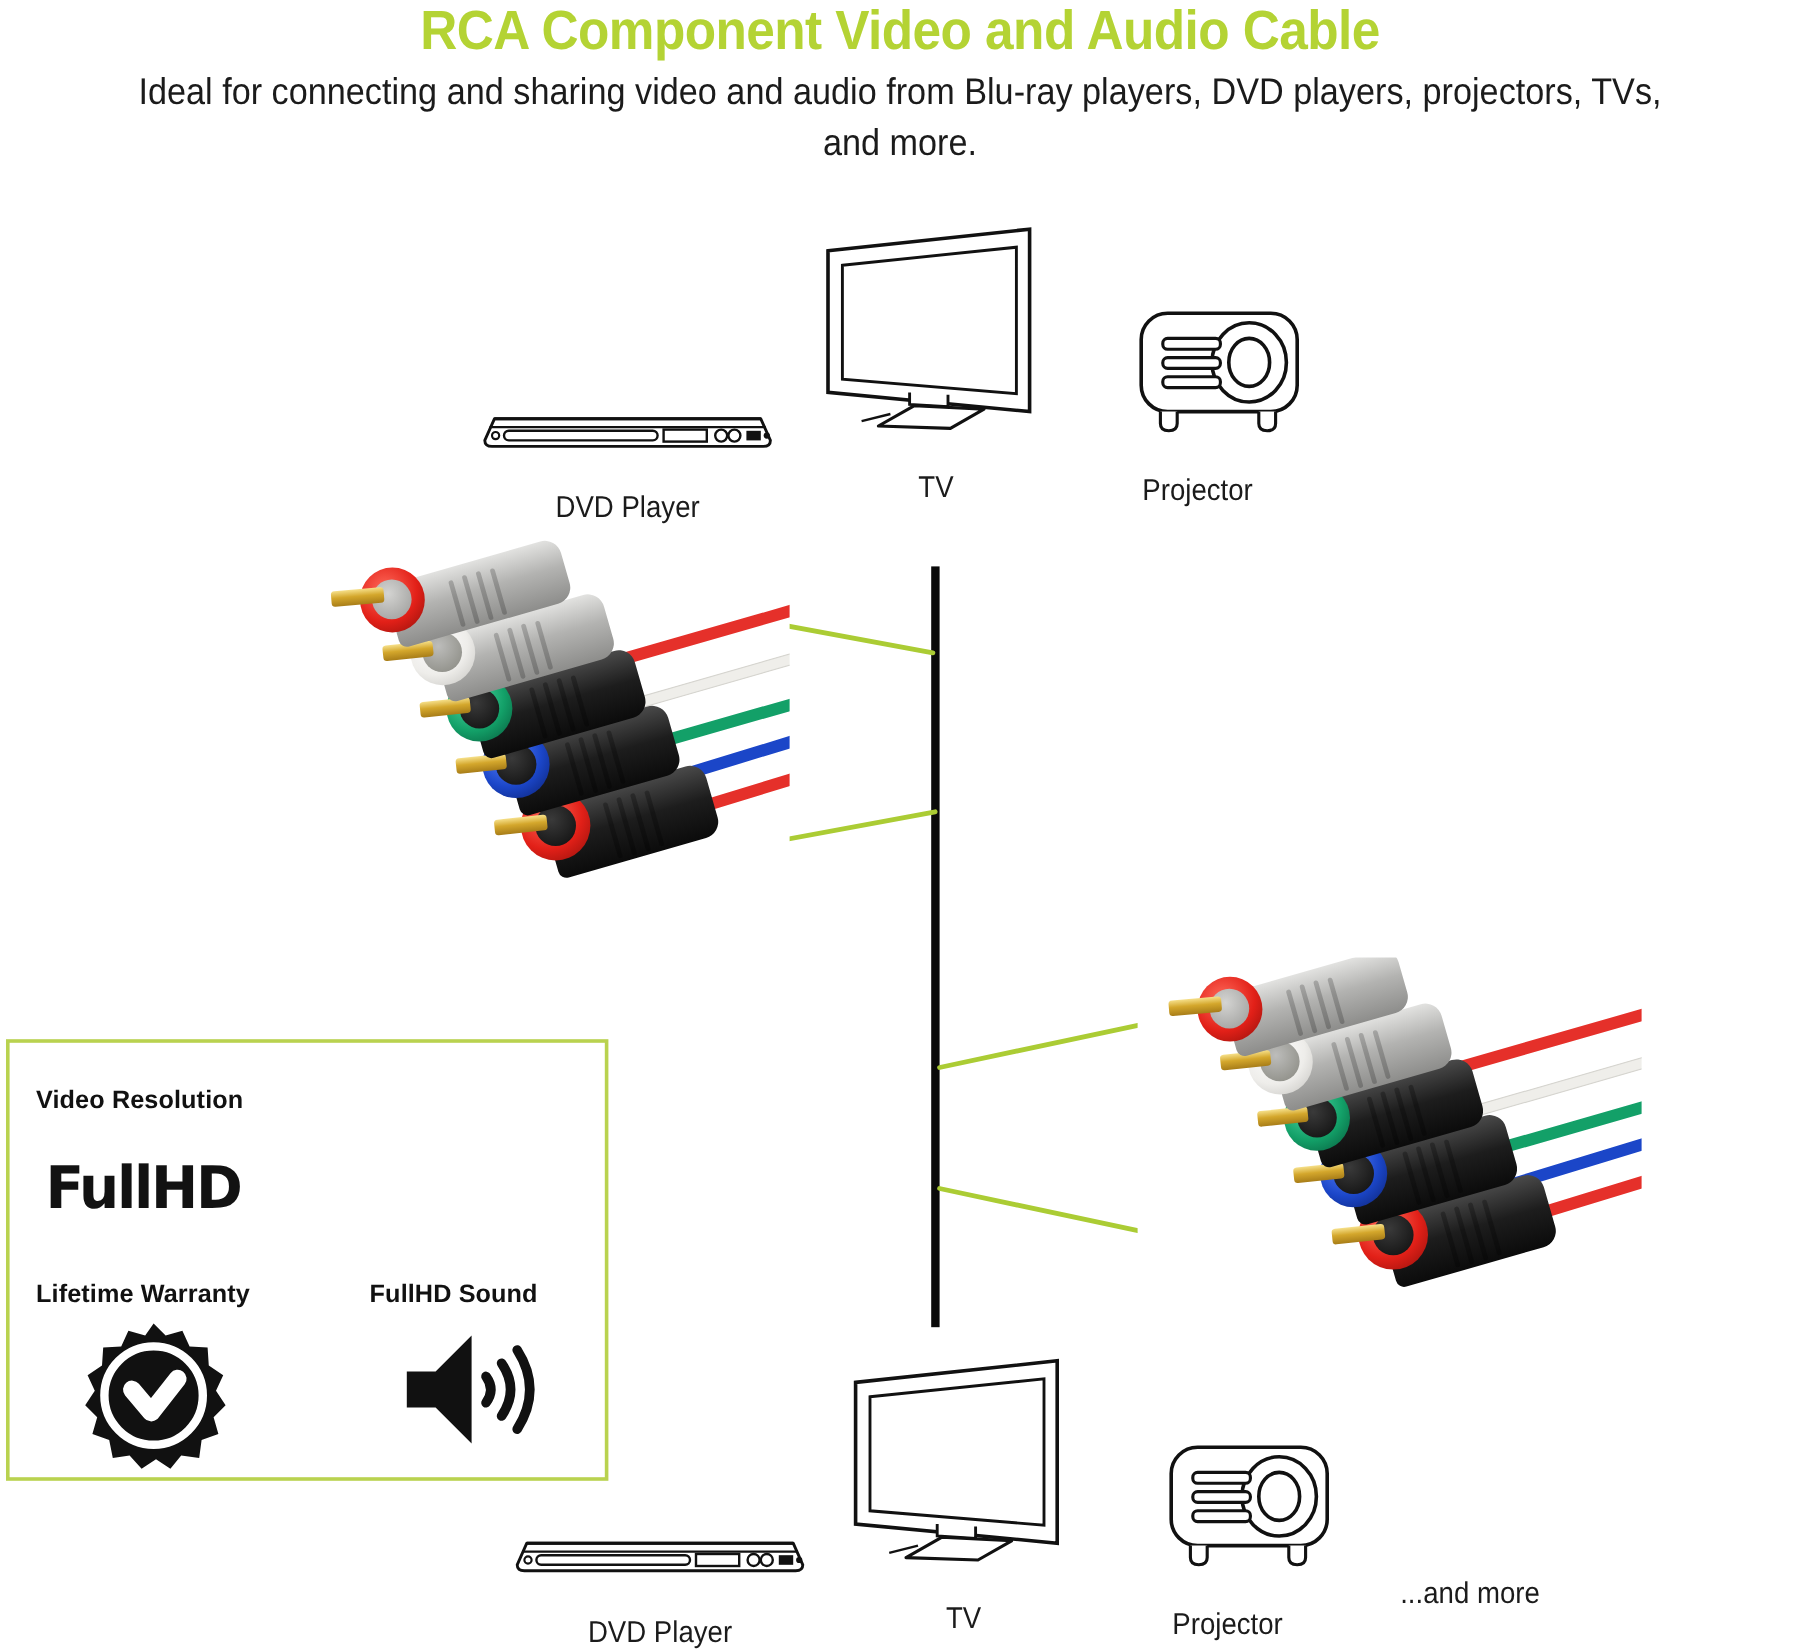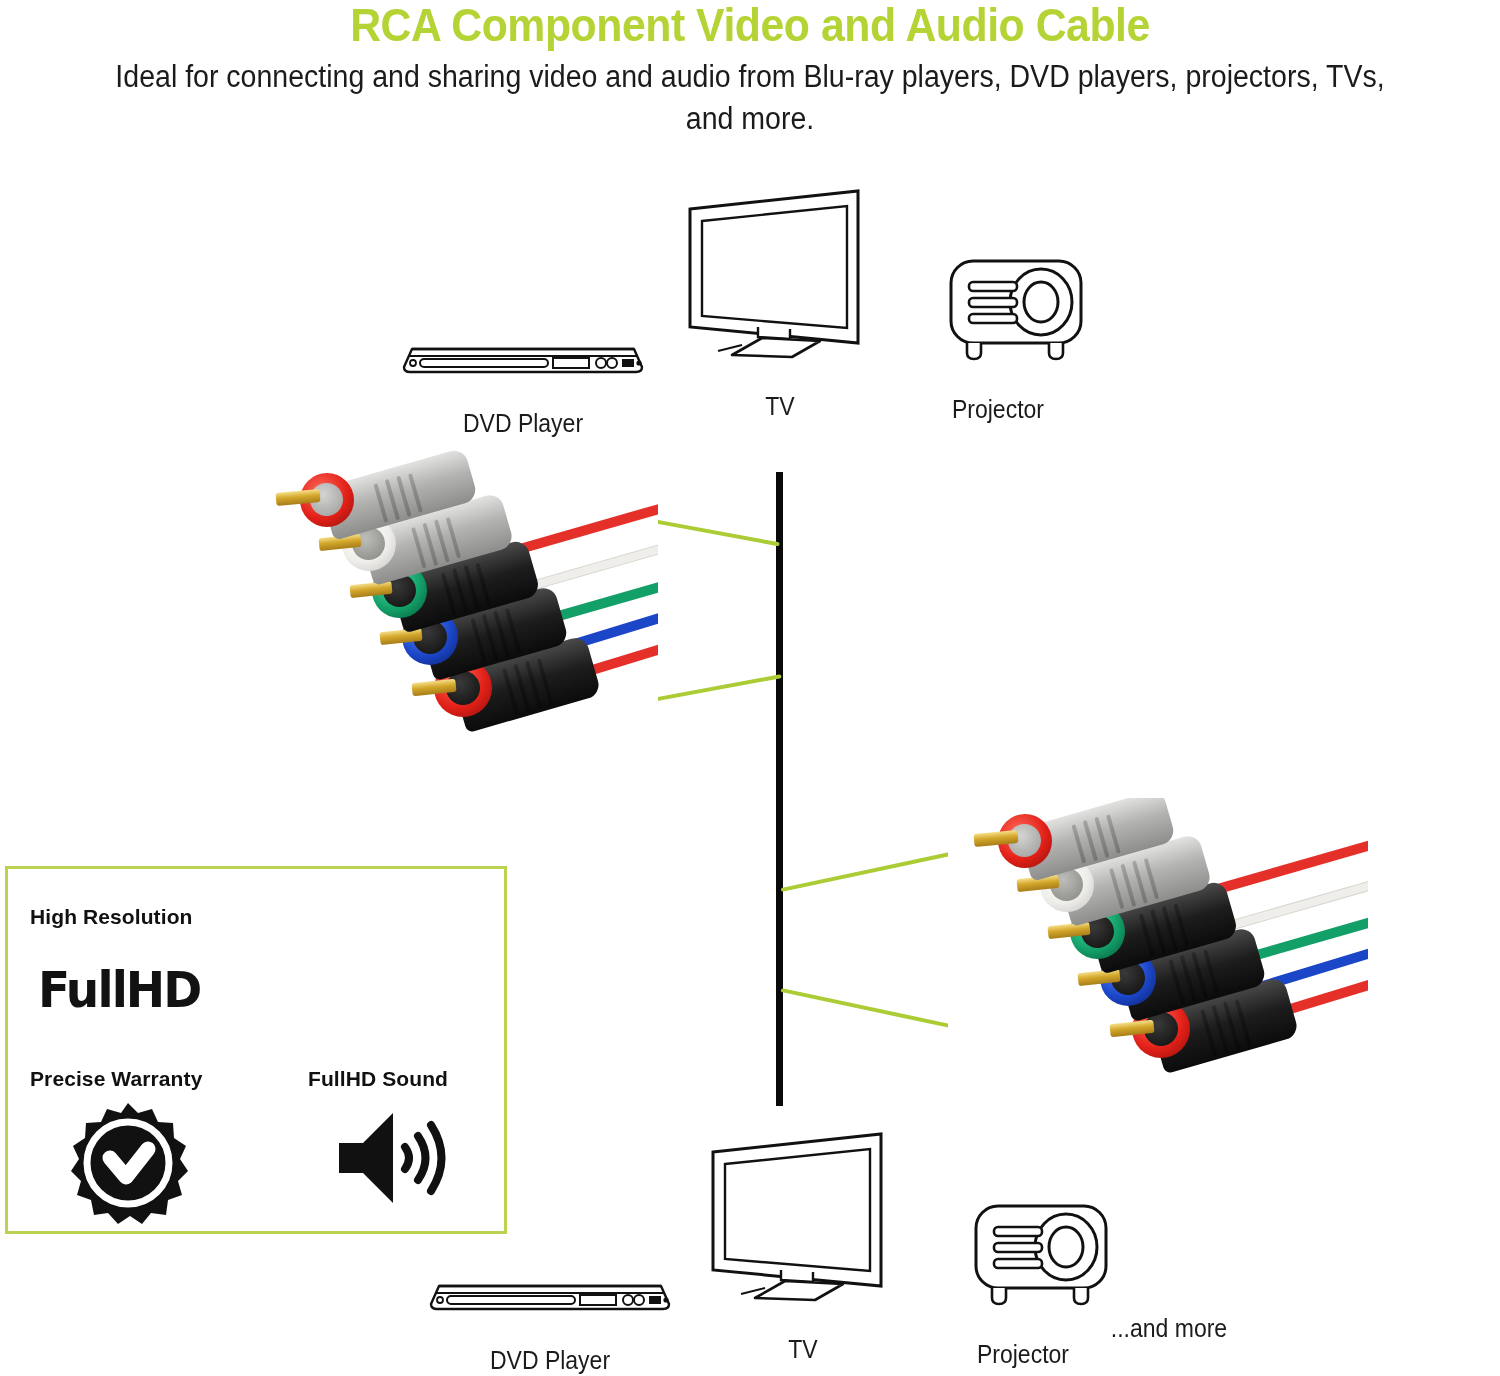--- a/index.html
+++ b/index.html
@@ -266,25 +266,25 @@
       <div class="grip" style="left:40px;top:6px;width:4px;height:40px;background:rgba(0,0,0,0.2);"></div>
     </div>
     <div class="ring" style="left:26px;top:16px;width:54px;height:54px;background:radial-gradient(circle at 38% 34%,#ff6a5a 0%,#e22018 55%,#8e0f0a 100%);"></div>
     <div class="ring" style="left:36px;top:26px;width:33px;height:33px;background:radial-gradient(circle at 40% 35%,#d4d4d2,#9a9a98);"></div>
     <div class="pin" style="left:2px;top:34px;width:44px;height:13px;transform:rotate(-5deg);"></div>
   </div>
 </div>
 
 <div id="feature-box" class="abs" style="left:5px;top:866px;width:502px;height:368px;">
 
-  <div class="feat-label abs" style="left:22px;top:36px;">High Resolution</div>
+  <div class="feat-label abs" style="left:22px;top:36px;">Video Resolution</div>
 
   <div id="fullhd" class="abs" style="left:30px;top:93px;">FullHD</div>
 
-  <div class="feat-label abs" style="left:22px;top:198px;">Precise Warranty</div>
+  <div class="feat-label abs" style="left:22px;top:198px;">Lifetime Warranty</div>
 
   <svg class="abs" style="left:58px;top:232px;" width="124" height="124" viewBox="0 0 124 124">
     <path fill="#111" d="M62 2 L72 12 L86 8 L92 21 L107 22 L108 37 L120 45 L114 58
       L122 70 L112 80 L116 94 L102 99 L100 114 L85 112 L76 123 L64 115 L52 123
       L42 112 L28 114 L25 99 L11 94 L15 80 L5 70 L13 58 L7 45 L19 37 L20 22
       L35 21 L41 8 L55 12 Z"></path>
     <circle cx="62" cy="62" r="41" fill="none" stroke="#ffffff" stroke-width="7"></circle>
     <path d="M44 57 L60 76 L82 48" fill="none" stroke="#ffffff" stroke-width="15" stroke-linecap="round" stroke-linejoin="round"></path>
   </svg>
 
@@ -334,16 +334,16 @@
       <ellipse cx="130" cy="47" rx="17" ry="20" fill="#fff" stroke="#111" stroke-width="3"></ellipse>
       <rect x="58" y="27" width="48" height="9" rx="4" fill="#fff" stroke="#111" stroke-width="2.6"></rect>
       <rect x="58" y="43" width="48" height="9" rx="4" fill="#fff" stroke="#111" stroke-width="2.6"></rect>
       <rect x="58" y="59" width="48" height="9" rx="4" fill="#fff" stroke="#111" stroke-width="2.6"></rect>
       <path d="M56 88 L56 98 Q56 104 63 104 Q70 104 70 98 L70 88" fill="#fff" stroke="#111" stroke-width="2.6"></path>
       <path d="M138 88 L138 98 Q138 104 145 104 Q152 104 152 98 L152 88" fill="#fff" stroke="#111" stroke-width="2.6"></path>
     </svg>
     <div class="caption" style="margin-top:30px;">Projector</div>
   </div>
 
-  <div class="device" style="left:1044px;top:164px;width:250px;">
+  <div class="device" style="left:1100px;top:164px;width:250px;">
     <div class="caption">...and more</div>
   </div>
 </div>
 
 </body></html>

